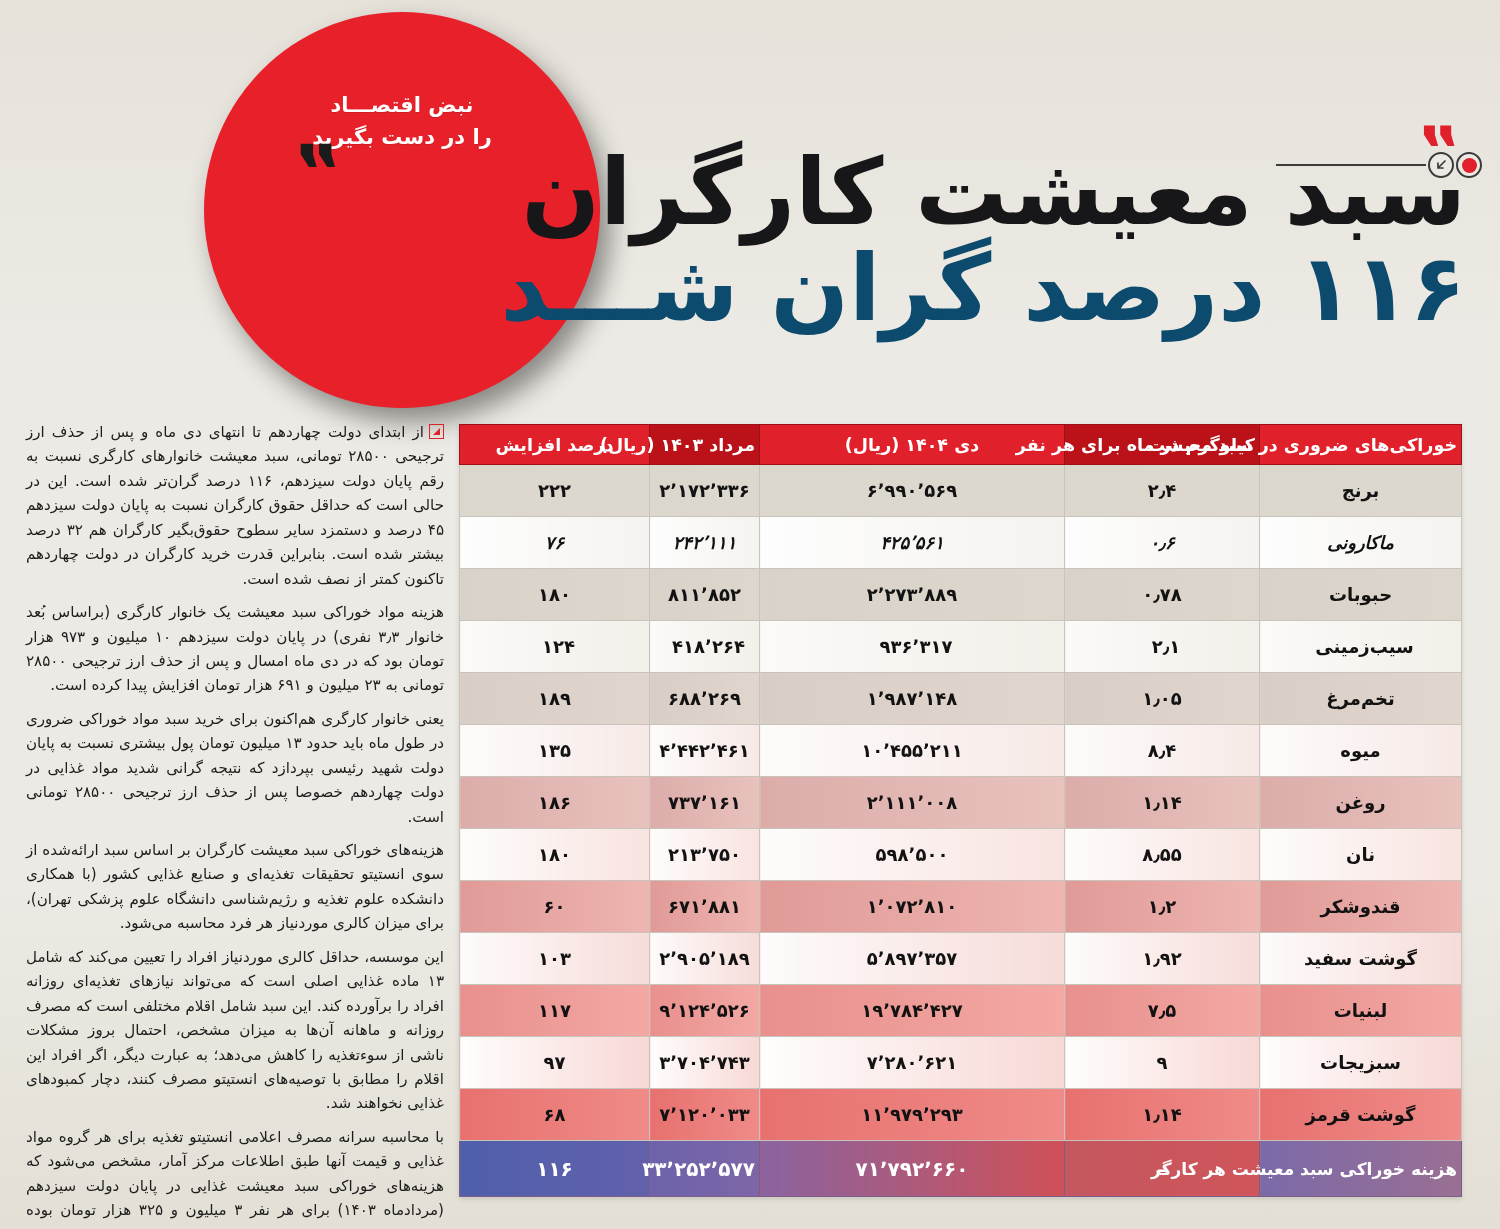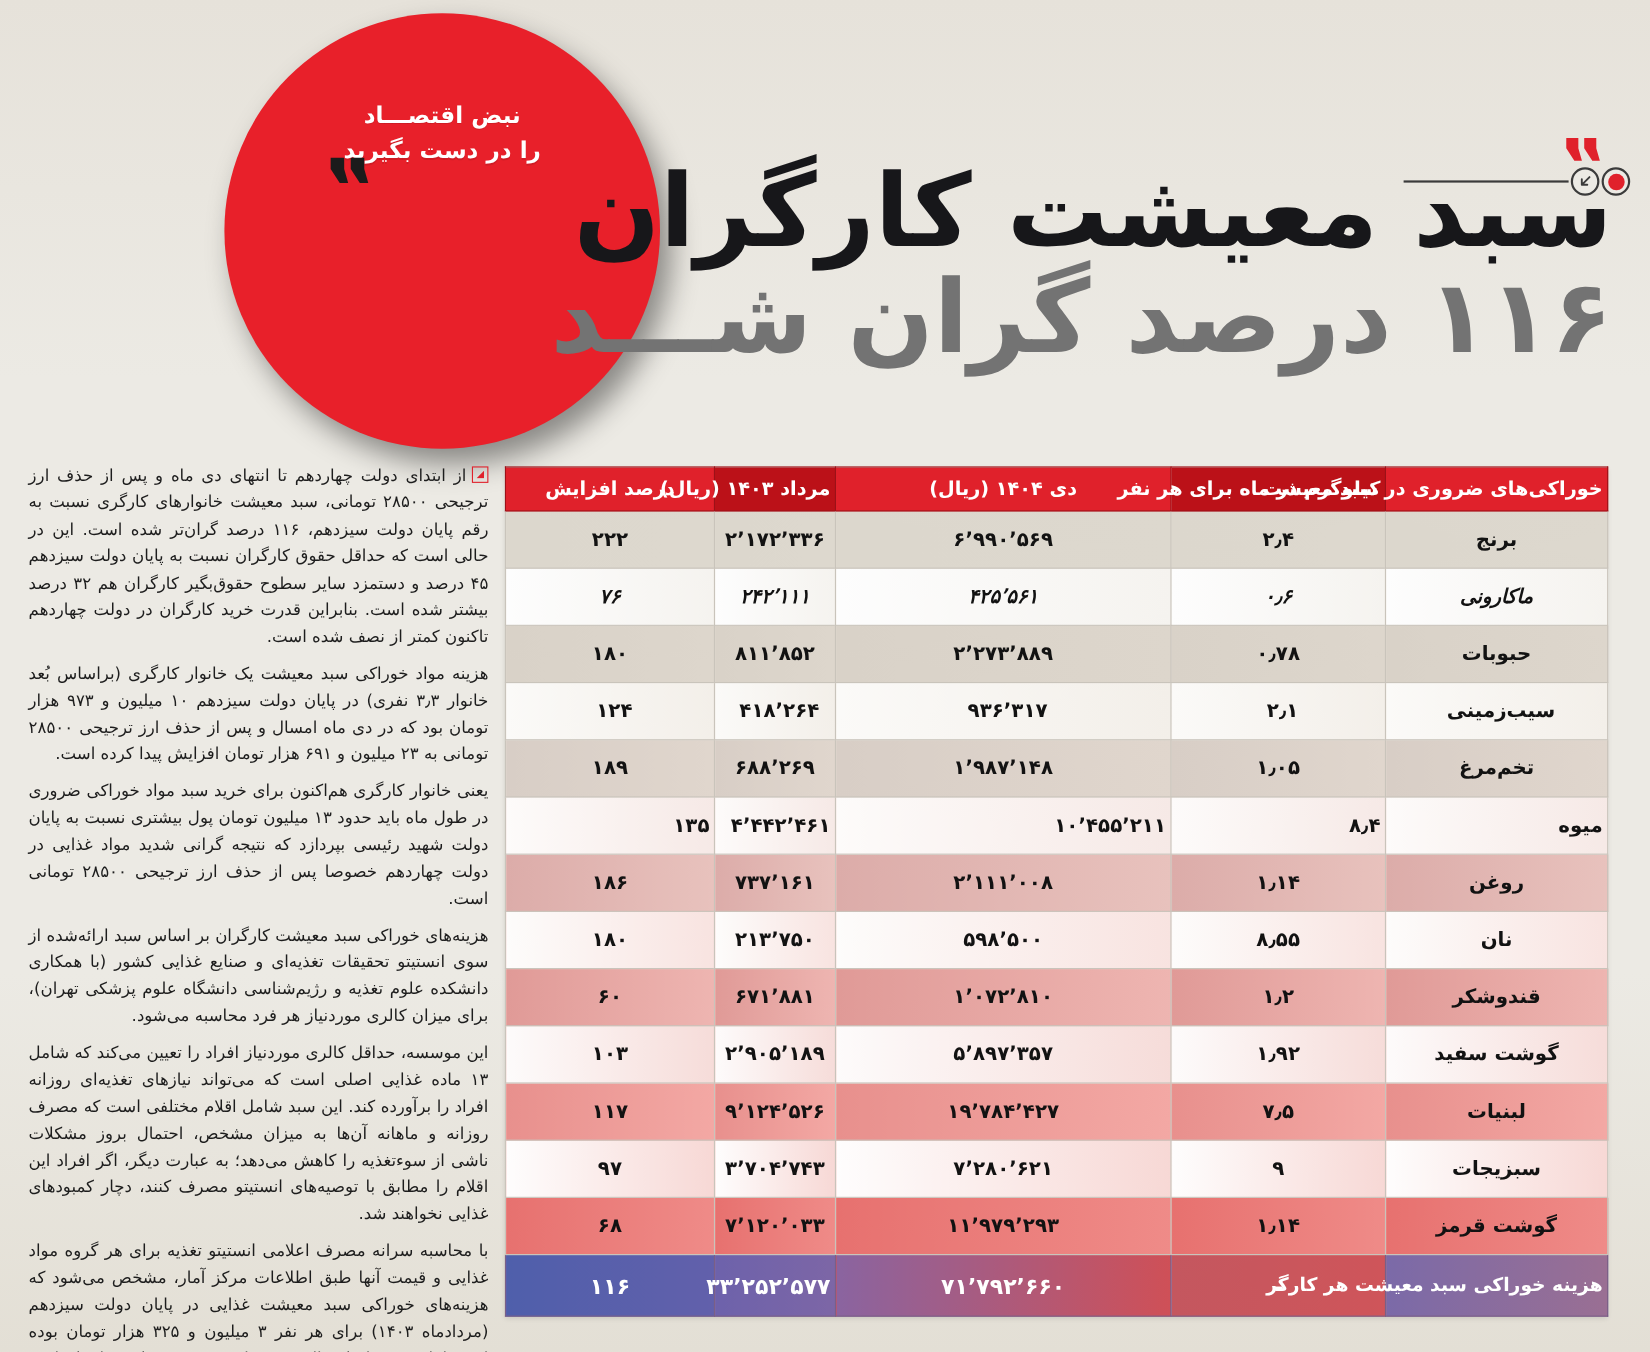--- a/index.html
+++ b/index.html
@@ -93,21 +93,21 @@
     font-size: 92px;
     font-weight: 800;
     color: #17171a;
     line-height: .98;
     letter-spacing: -3px;
     white-space: nowrap;
   }
   .headline-line2 {
     font-size: 92px;
     font-weight: 800;
-    color: #737373;
+    color: #0c4a6e;
     line-height: 1.02;
     letter-spacing: -3px;
     margin-top: 4px;
     white-space: nowrap;
   }
   .headline-quote {
     position: absolute;
     top: -14px;
     right: 6px;
     font-size: 66px;
@@ -198,21 +198,21 @@
   col.c-pct    { width: 190px; }
 
   
   tbody tr td { background: #ffffff; }
 
   tbody tr[data-row="0"] td  { background: linear-gradient(90deg,#dcd7cd,#ddd8ce); }
   tbody tr[data-row="1"] td  { background: linear-gradient(90deg,#fdfdfd,#f5f3ef); font-style: italic; }
   tbody tr[data-row="2"] td  { background: linear-gradient(90deg,#d9d2c8,#ddd6cc); }
   tbody tr[data-row="3"] td  { background: linear-gradient(90deg,#fbfaf8,#f3efe9); padding-left: 12px; }
   tbody tr[data-row="4"] td  { background: linear-gradient(90deg,#d8cec6,#e0d6cd); }
-  tbody tr[data-row="5"] td  { background: linear-gradient(90deg,#fdfbfa,#f6e9e6); text-align: right; }
+  tbody tr[data-row="5"] td  { background: linear-gradient(90deg,#fdfbfa,#f6e9e6); }
   tbody tr[data-row="6"] td  { background: linear-gradient(90deg,#dcaca9,#e8c2bd); }
   tbody tr[data-row="7"] td  { background: linear-gradient(90deg,#fdfcfb,#f8e3e0); }
   tbody tr[data-row="8"] td  { background: linear-gradient(90deg,#e09a97,#eeb5b1); }
   tbody tr[data-row="9"] td  { background: linear-gradient(90deg,#fdfbfb,#f6dcd9); }
   tbody tr[data-row="10"] td { background: linear-gradient(90deg,#e8908d,#f3a8a4); }
   tbody tr[data-row="11"] td { background: linear-gradient(90deg,#fefdfd,#f7d8d5); margin-top: 20px; }
   tbody tr[data-row="12"] td { background: linear-gradient(90deg,#e7716f,#ef8b88); }
 
   
   tr.total-row td {

